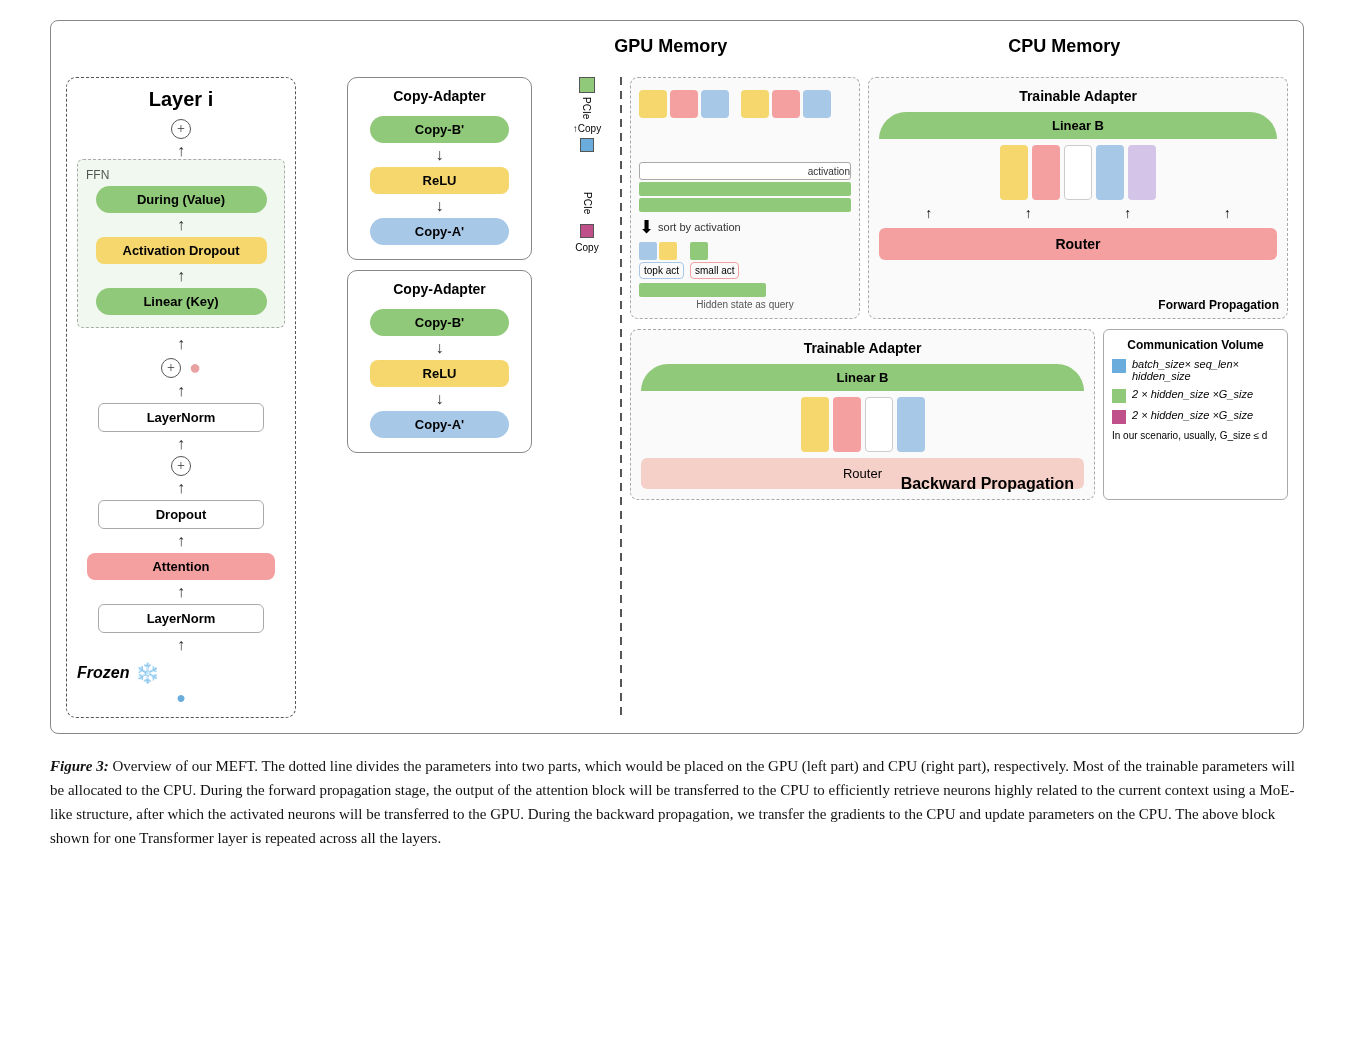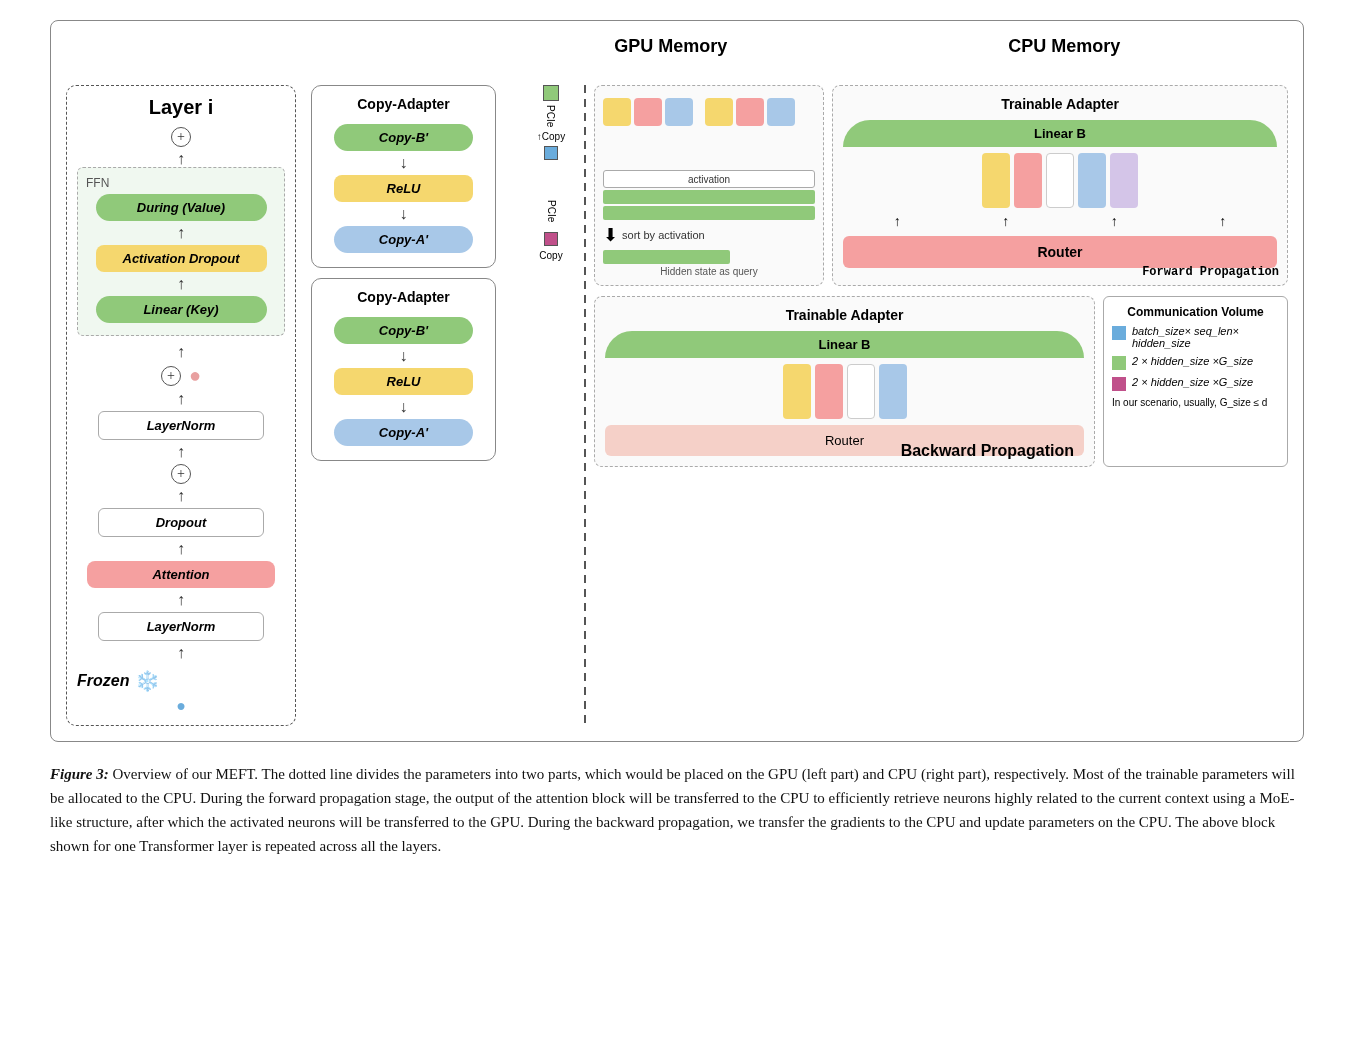--- a/index.html
+++ b/index.html
@@ -21,21 +21,21 @@
       padding: 15px;
       position: relative;
       background: #fff;
       margin: 0 30px;
     }
     
     .memory-headers {
       display: flex;
       justify-content: center;
       gap: 0;
-      margin-bottom: 28px;
+      margin-bottom: 20px;
       position: relative;
     }
     .memory-header {
       font-size: 18px;
       font-weight: bold;
       font-family: Arial, sans-serif;
       text-align: center;
     }
     .gpu-header { width: 340px; margin-left: 220px; }
     .cpu-header { width: 500px; }
@@ -92,21 +92,20 @@
     .component-box {
       border-radius: 20px;
       text-align: center;
       padding: 6px 10px;
       font-size: 13px;
       font-family: Arial, sans-serif;
       font-weight: bold;
       margin: 4px auto;
       display: block;
       width: 90%;
-      font-style: italic;
     }
     .green-oval { background: #90c97a; color: #000; border-radius: 25px; }
     .yellow-rect { background: #f5d76e; color: #000; border-radius: 8px; }
     .blue-oval { background: #a8c8e8; color: #000; border-radius: 25px; }
     .pink-rect { background: #f5a0a0; color: #000; border-radius: 8px; }
     .white-rect { background: #fff; color: #000; border: 1px solid #aaa; border-radius: 6px; }
 
     
     .vertical-divider {
       width: 2px;
@@ -148,21 +147,21 @@
 
     
     .activation-bar {
       width: 100%;
       height: 18px;
       border: 1px solid #aaa;
       background: #fff;
       border-radius: 3px;
       display: flex;
       align-items: center;
-      justify-content: center;
+      justify-content: flex-end;
       font-size: 10px;
       font-family: Arial, sans-serif;
       color: #333;
       margin-top: 44px;
     }
     .green-bar {
       width: 100%;
       height: 14px;
       background: #90c97a;
       border-radius: 2px;
@@ -268,21 +267,21 @@
       font-style: italic;
     }
 
     
     .forward-prop-label {
       position: absolute;
       bottom: 6px;
       right: 8px;
       font-size: 12px;
       font-weight: bold;
-      font-family: Liberation Mono, monospace;
+      font-family: Liberation Sans, sans-serif;
     }
     .backward-prop-label {
       position: absolute;
       bottom: 6px;
       right: 20px;
       font-size: 16px;
       font-weight: bold;
       font-family: Arial, sans-serif;
     }
   </style>
@@ -348,21 +347,21 @@
           <span style="font-size:20px;">❄️</span>
         </div>
 
         <div style="text-align:center; margin-top:4px;">
           <span style="color:#6aacdc; font-size:16px;">●</span>
         </div>
       </div>
 
       <div style="width:15px;"></div>
 
-      <div style="display:flex; flex-direction:column; gap:10px; width:215px;">
+      <div style="display:flex; flex-direction:column; gap:10px; width:215px;margin-left:36px;">
 
         <div class="copy-adapter-panel">
           <div class="panel-title">Copy-Adapter</div>
           <div class="flex-col">
             <div class="component-box green-oval" style="width:85%;">Copy-B'</div>
             <div class="arrow-down">↓</div>
             <div class="component-box yellow-rect" style="width:85%;">ReLU</div>
             <div class="arrow-down">↓</div>
             <div class="component-box blue-oval" style="width:85%;">Copy-A'</div>
           </div>
@@ -419,20 +418,35 @@
             </div>
 
             <div class="green-bar"></div>
             <div class="green-bar"></div>
 
             <div style="display:flex; align-items:center; gap:4px; margin:4px 0;">
               <span style="font-size:18px;">⬇</span>
               <span class="sort-label">sort by activation</span>
             </div>
 
+            <div style="display:flex; gap:6px; margin:4px 0;">
+              <div>
+                <div style="display:flex; gap:2px; margin-bottom:2px;">
+                  <span class="cb" style="width:18px; height:18px; background:#a8c8e8; border-radius:2px;"></span>
+                  <span class="cb" style="width:18px; height:18px; background:#f5d76e; border-radius:2px;"></span>
+                </div>
+                <div style="border:1.5px solid #a8c8e8; border-radius:4px; padding:2px 4px; font-size:10px; font-family:Arial,sans-serif; text-align:center;">topk act</div>
+              </div>
+              <div>
+                <div style="display:flex; gap:2px; margin-bottom:2px;">
+                  <span class="cb" style="width:18px; height:18px; background:#90c97a; border-radius:2px;"></span>
+                </div>
+                <div style="border:1.5px solid #f5a0a0; border-radius:4px; padding:2px 4px; font-size:10px; font-family:Arial,sans-serif; text-align:center;">small act</div>
+              </div>
+            </div>
 
             <div class="green-bar" style="width:60%;"></div>
 
             <div class="hidden-state-label">Hidden state as query</div>
           </div>
 
           <div style="border:1.5px dashed #aaa; border-radius:8px; padding:10px; flex:1; background:#fafafa; position:relative;">
             <div class="panel-title">Trainable Adapter</div>
 
             <div style="background:#90c97a; border-radius:40px 40px 0 0; text-align:center; padding:6px 0; font-size:13px; font-weight:bold; font-family:Arial,sans-serif; margin-bottom:4px;">Linear B</div>

